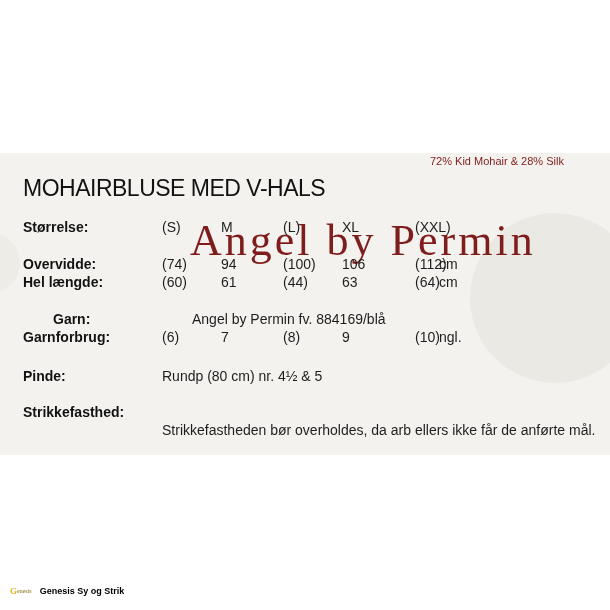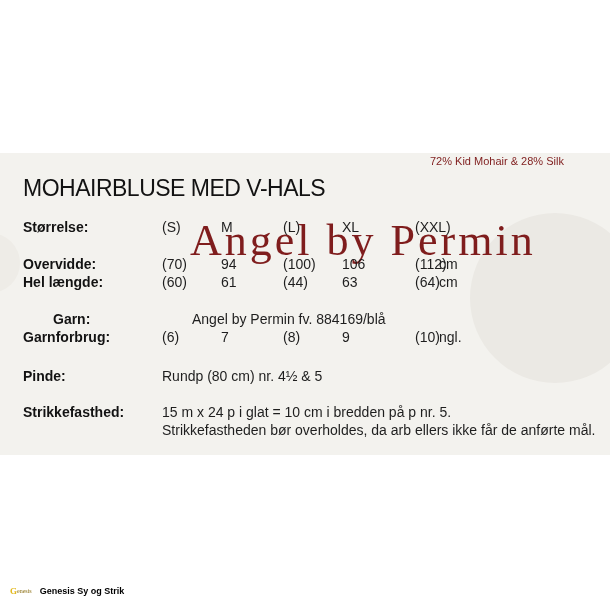--- a/index.html
+++ b/index.html
@@ -118,21 +118,21 @@
     <span class="label">Størrelse:</span>
     <span class="cell c1">(S)</span>
     <span class="cell c2">M</span>
     <span class="cell c3">(L)</span>
     <span class="cell c4">XL</span>
     <span class="cell c5">(XXL)</span>
   </div>
 
   <div class="row" style="top:102px;">
     <span class="label">Overvidde:</span>
-    <span class="cell c1">(70)</span>
+    <span class="cell c1">(74)</span>
     <span class="cell c2">94</span>
     <span class="cell c3">(100)</span>
     <span class="cell c4">106</span>
     <span class="cell c5">(112)</span>
     <span class="cell c6">cm</span>
   </div>
 
   <div class="row" style="top:120px;">
     <span class="label">Hel længde:</span>
     <span class="cell c1">(60)</span>
@@ -158,21 +158,20 @@
     <span class="cell c6">ngl.</span>
   </div>
 
   <div class="row" style="top:214px;">
     <span class="label">Pinde:</span>
     <span class="wide">Rundp (80 cm) nr. 4½ &amp; 5</span>
   </div>
 
   <div class="row" style="top:250px;">
     <span class="label">Strikkefasthed:</span>
-    <span class="wide">15 m x 24 p i glat = 10 cm i bredden på p nr. 5.</span>
   </div>
   <div class="row" style="top:268px;">
     <span class="wide">Strikkefastheden bør overholdes, da arb ellers ikke får de anførte mål.</span>
   </div>
 </div>
 
 <div class="footer">
   <span class="logo">
     <span class="g">G</span>
     <span>enesis</span>

